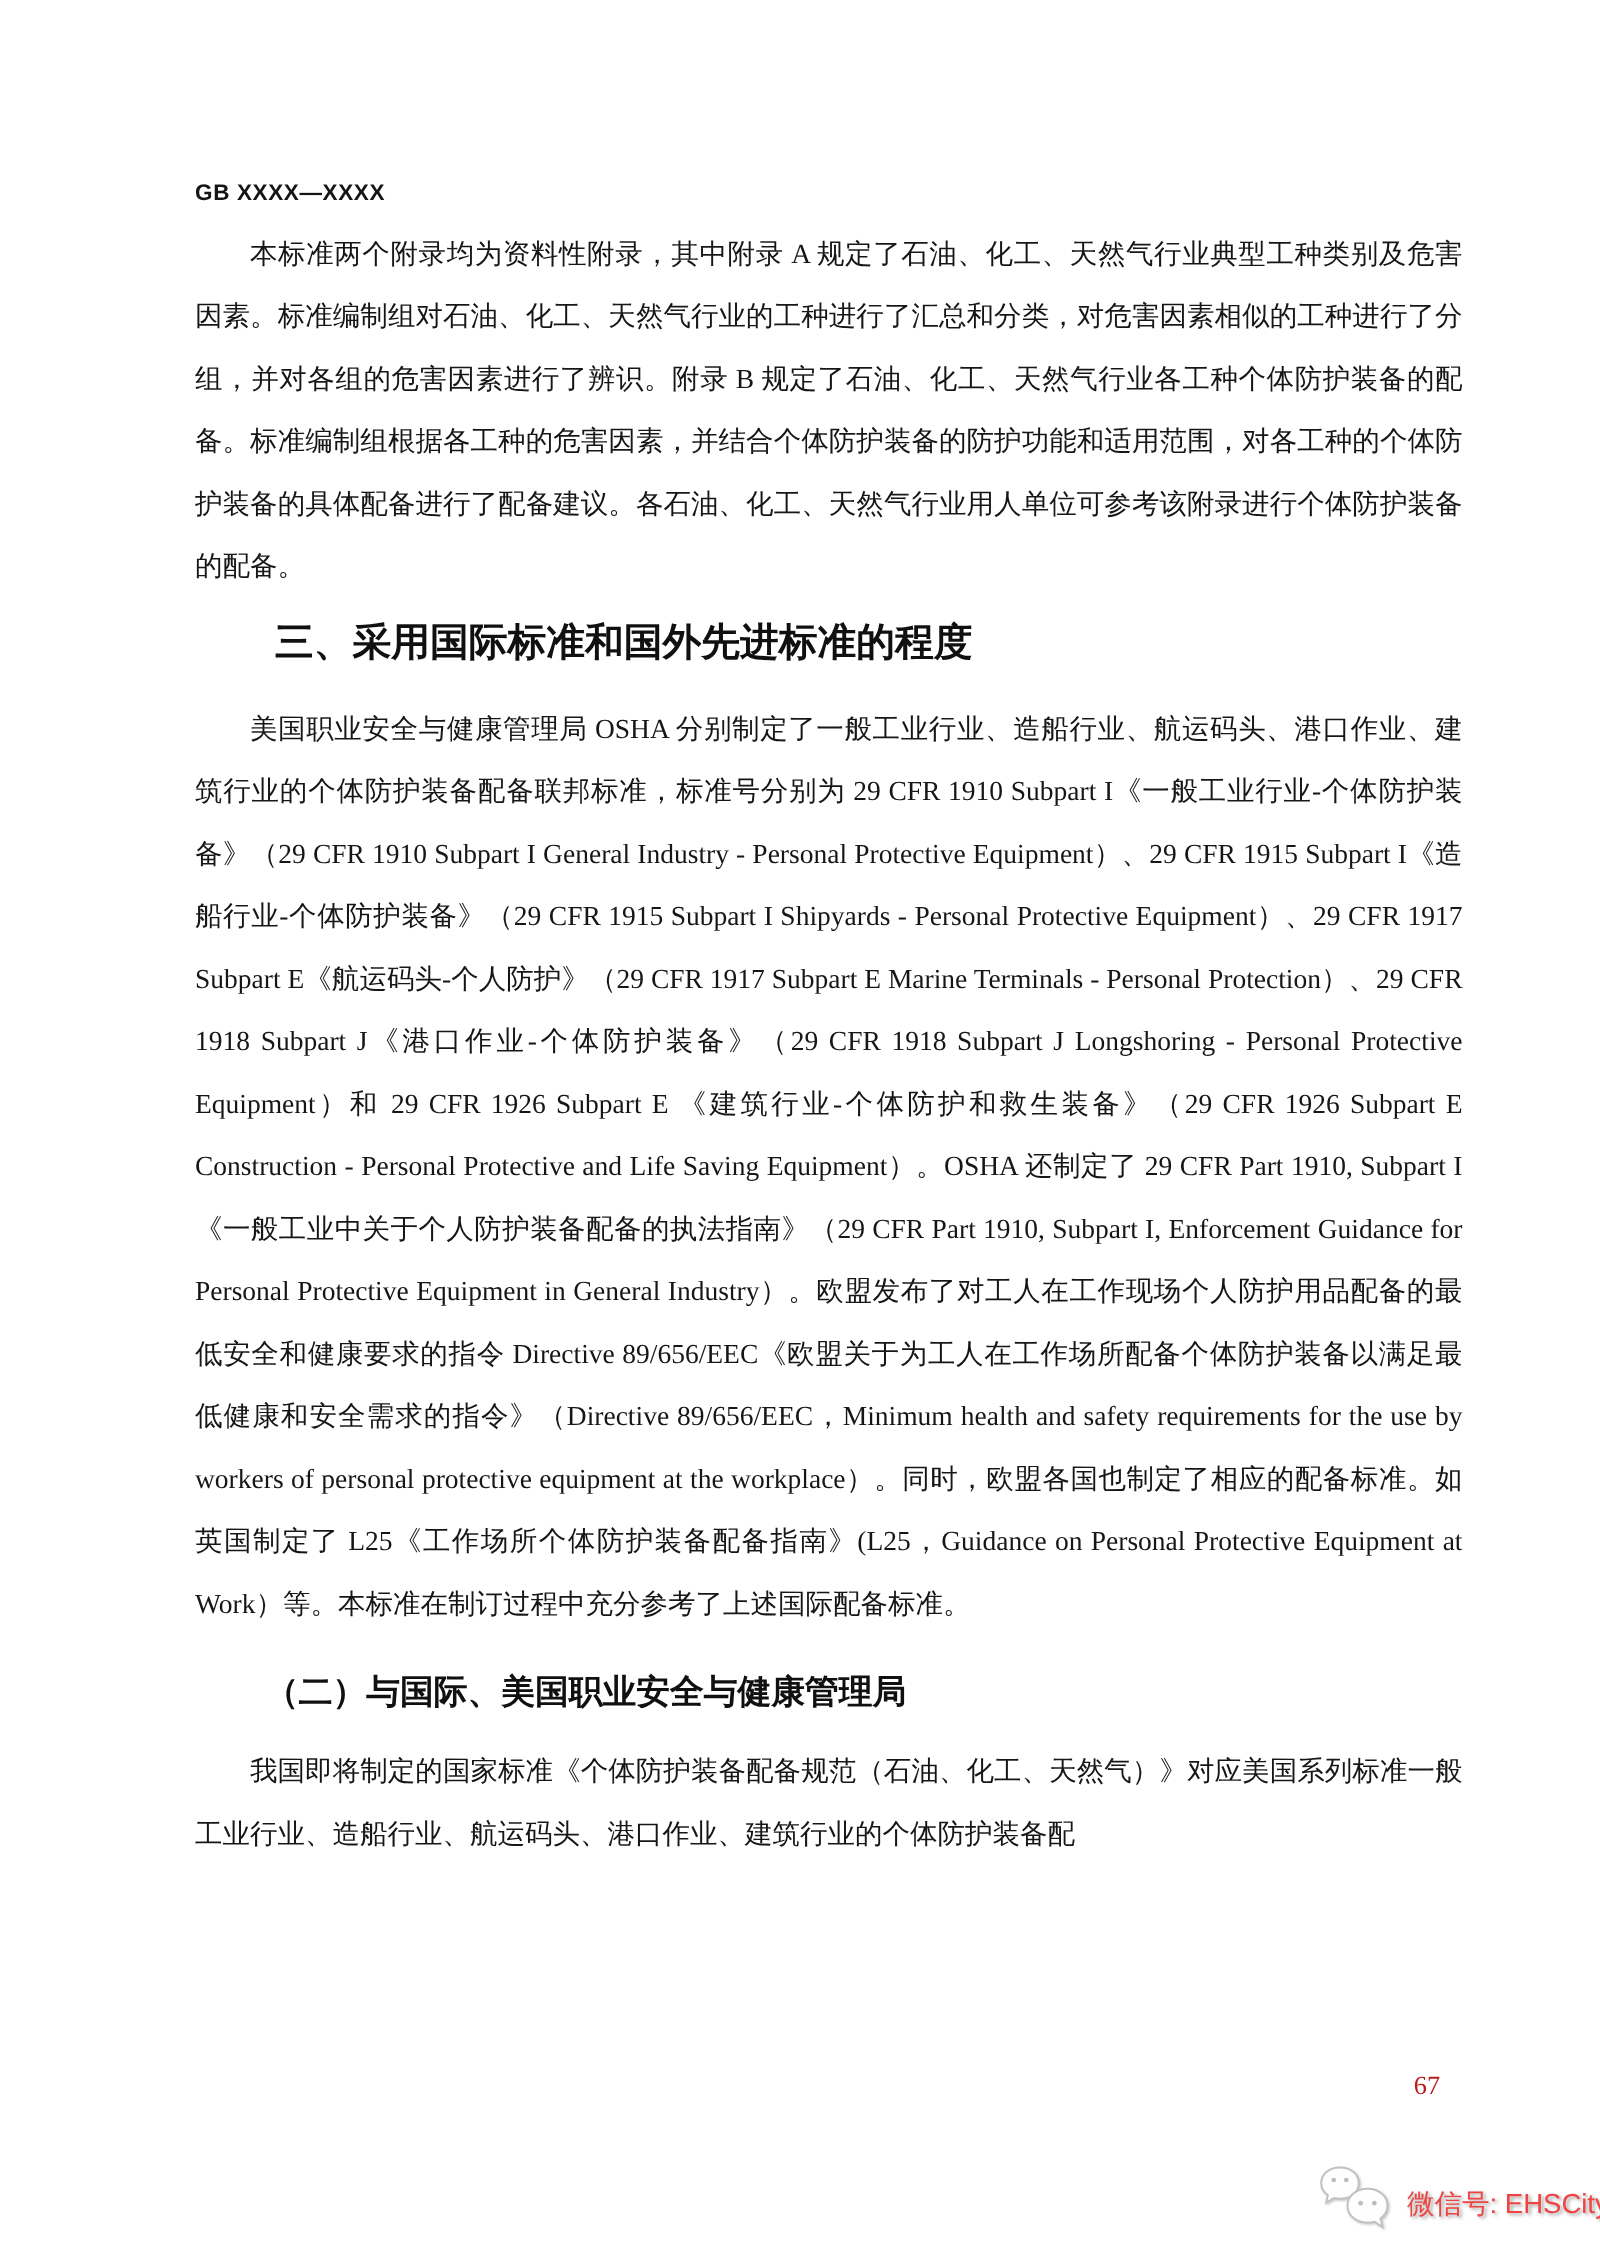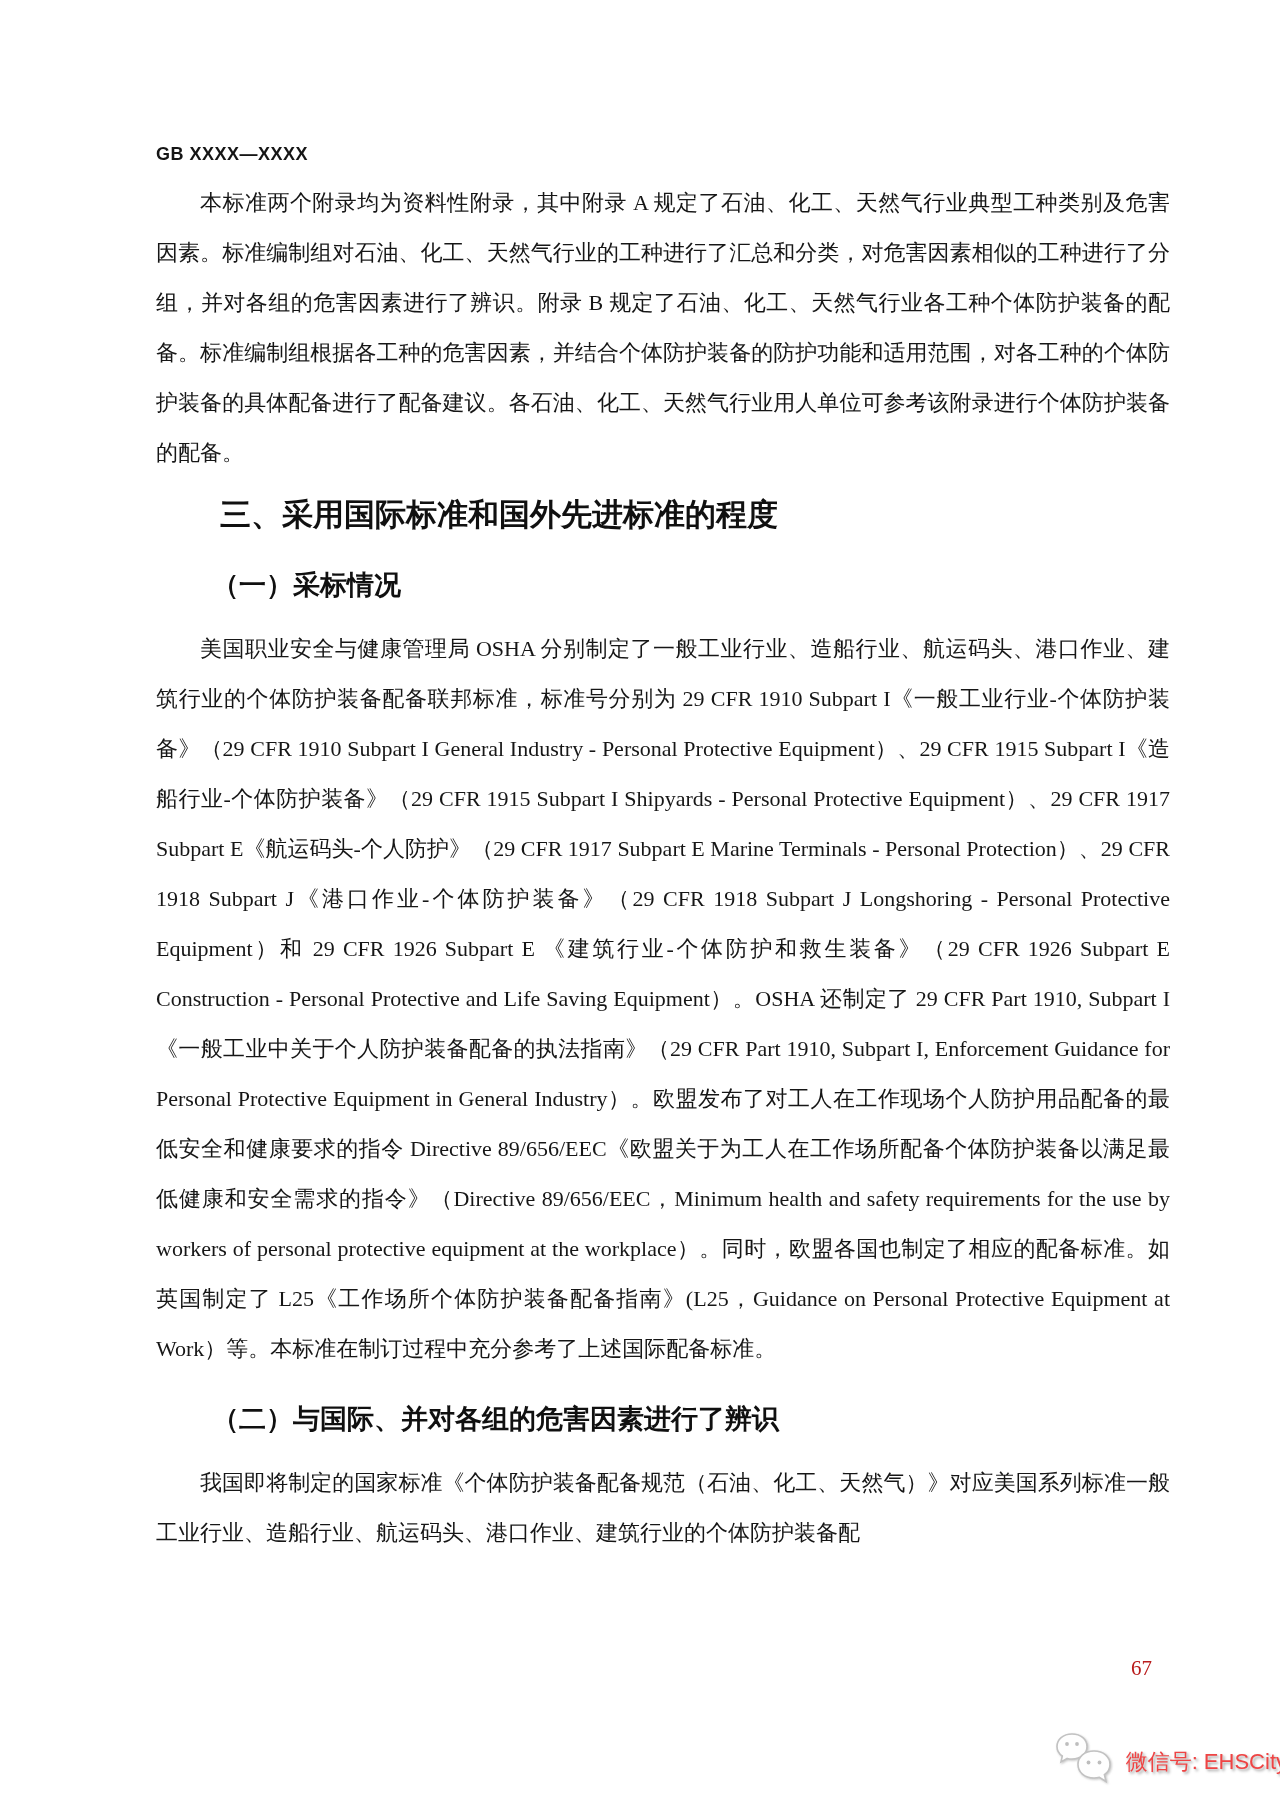--- a/index.html
+++ b/index.html
@@ -96,25 +96,24 @@
 
 <div class="page">
   <div class="content">
 
     <div class="doc-code">GB XXXX—XXXX</div>
 
     <p class="body-par">本标准两个附录均为资料性附录，其中附录 A 规定了石油、化工、天然气行业典型工种类别及危害因素。标准编制组对石油、化工、天然气行业的工种进行了汇总和分类，对危害因素相似的工种进行了分组，并对各组的危害因素进行了辨识。附录 B 规定了石油、化工、天然气行业各工种个体防护装备的配备。标准编制组根据各工种的危害因素，并结合个体防护装备的防护功能和适用范围，对各工种的个体防护装备的具体配备进行了配备建议。各石油、化工、天然气行业用人单位可参考该附录进行个体防护装备的配备。</p>
 
     <h1 class="sec-heading">三、采用国际标准和国外先进标准的程度</h1>
 
-    <h2 class="sub-heading">（一）采标情况</h2>
 
     <p class="body-par no-gap">美国职业安全与健康管理局 OSHA 分别制定了一般工业行业、造船行业、航运码头、港口作业、建筑行业的个体防护装备配备联邦标准，标准号分别为 29 CFR 1910 Subpart I《一般工业行业-个体防护装备》（29 CFR 1910 Subpart I General Industry - Personal Protective Equipment）、29 CFR 1915 Subpart I《造船行业-个体防护装备》（29 CFR 1915 Subpart I Shipyards - Personal Protective Equipment）、29 CFR 1917 Subpart E《航运码头-个人防护》（29 CFR 1917 Subpart E Marine Terminals - Personal Protection）、29 CFR 1918 Subpart J《港口作业-个体防护装备》（29 CFR 1918 Subpart J Longshoring - Personal Protective Equipment）和 29 CFR 1926 Subpart E 《建筑行业-个体防护和救生装备》（29 CFR 1926 Subpart E Construction - Personal Protective and Life Saving Equipment）。OSHA 还制定了 29 CFR Part 1910, Subpart I《一般工业中关于个人防护装备配备的执法指南》（29 CFR Part 1910, Subpart I, Enforcement Guidance for Personal Protective Equipment in General Industry）。欧盟发布了对工人在工作现场个人防护用品配备的最低安全和健康要求的指令 Directive 89/656/EEC《欧盟关于为工人在工作场所配备个体防护装备以满足最低健康和安全需求的指令》（Directive 89/656/EEC，Minimum health and safety requirements for the use by workers of personal protective equipment at the workplace）。同时，欧盟各国也制定了相应的配备标准。如英国制定了 L25《工作场所个体防护装备配备指南》(L25，Guidance on Personal Protective Equipment at Work）等。本标准在制订过程中充分参考了上述国际配备标准。</p>
 
-    <h2 class="sub-heading">（二）与国际、并对各组的危害因素进行了辨识</h2>
+    <h2 class="sub-heading">（二）与国际、美国职业安全与健康管理局</h2>
 
     <p class="body-par no-gap">我国即将制定的国家标准《个体防护装备配备规范（石油、化工、天然气）》对应美国系列标准一般工业行业、造船行业、航运码头、港口作业、建筑行业的个体防护装备配</p>
 
   </div>
 
   <div class="page-number">67</div>
 
   <div class="watermark">
     <span>
       <svg width="64" height="58" viewBox="0 0 64 58" xmlns="http://www.w3.org/2000/svg">

